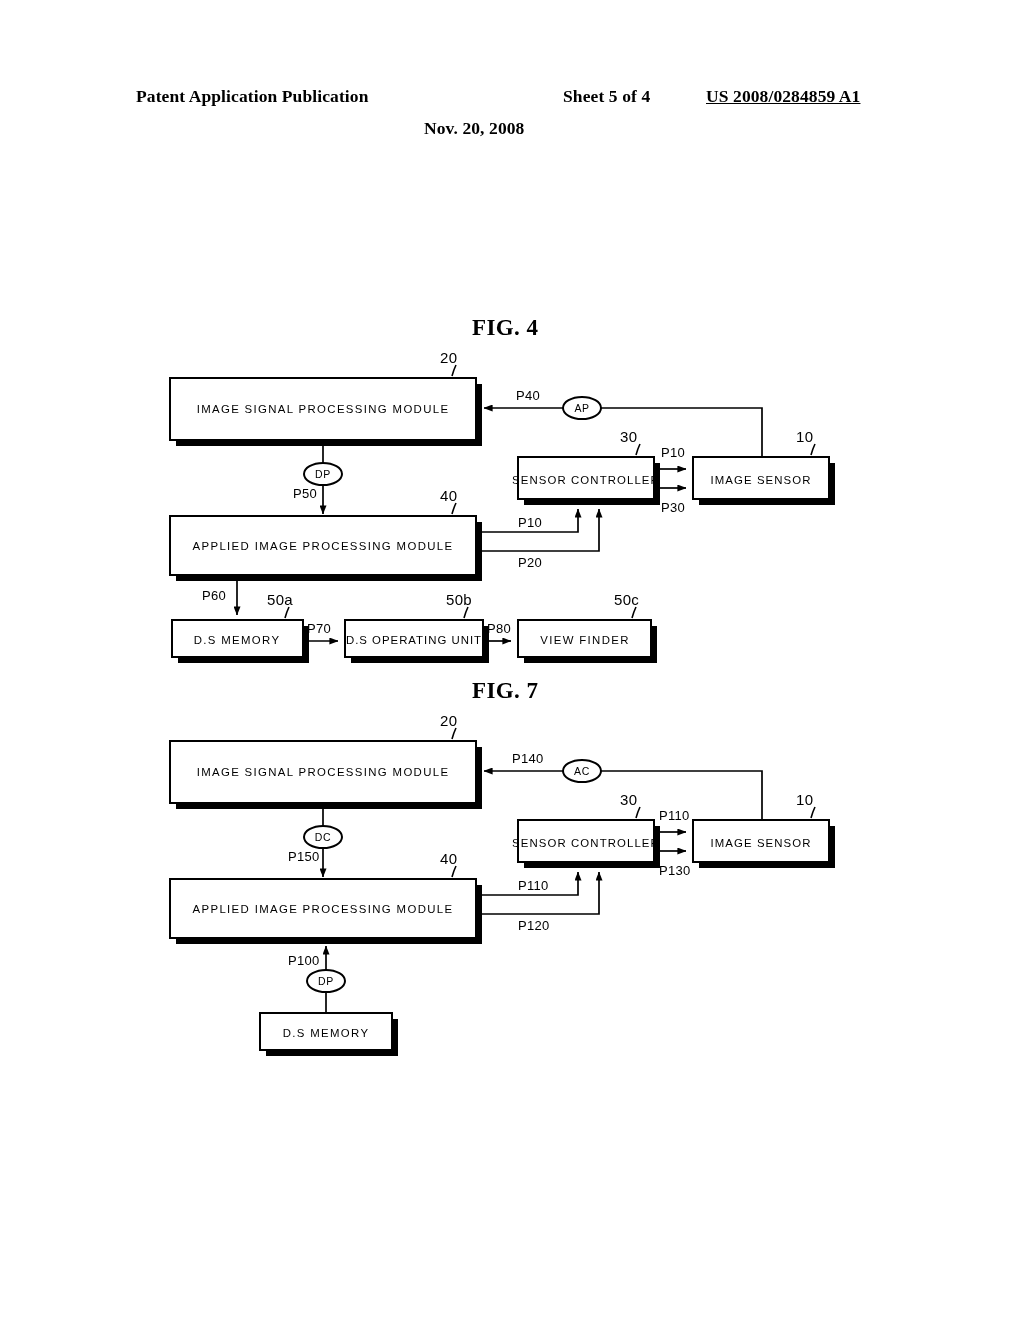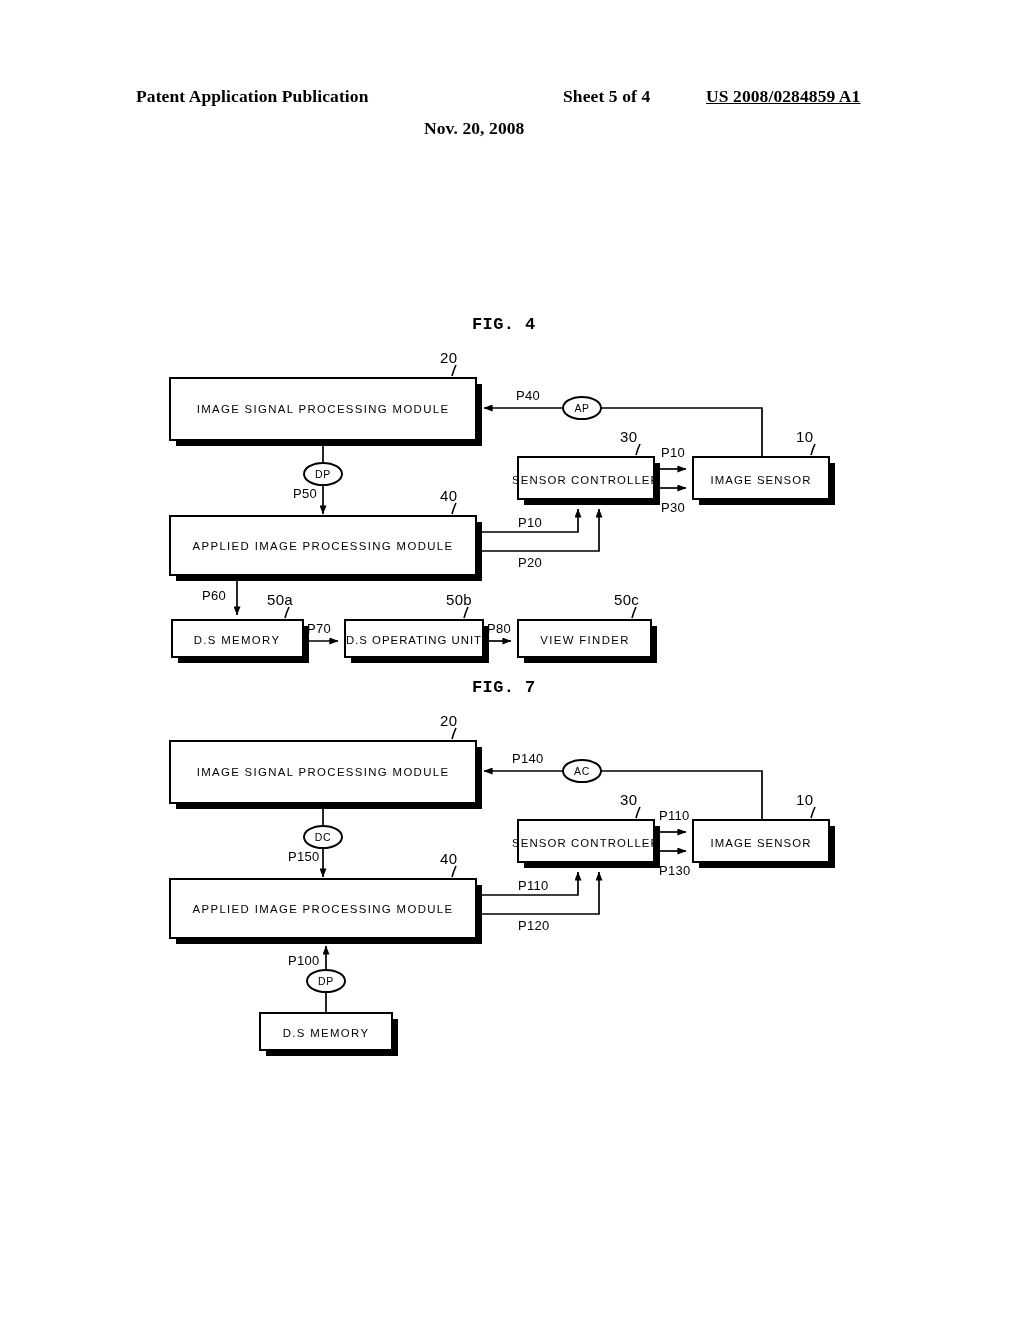--- a/index.html
+++ b/index.html
@@ -49,23 +49,23 @@
   #page-header .h-docnum {
     position: absolute;
     left: 706px;
     top: 0;
     text-decoration: underline;
   }
 
   
   .fig-title {
     position: absolute;
-    font-family: Liberation Mono, monospace;
+    font-family: Liberation Serif, serif;
     font-weight: bold;
-    font-size: 17px;
+    font-size: 23px;
     letter-spacing: 0.4px;
     white-space: nowrap;
   }
 
   
   .diagram {
     position: absolute;
     left: 0;
     overflow: visible;
   }

